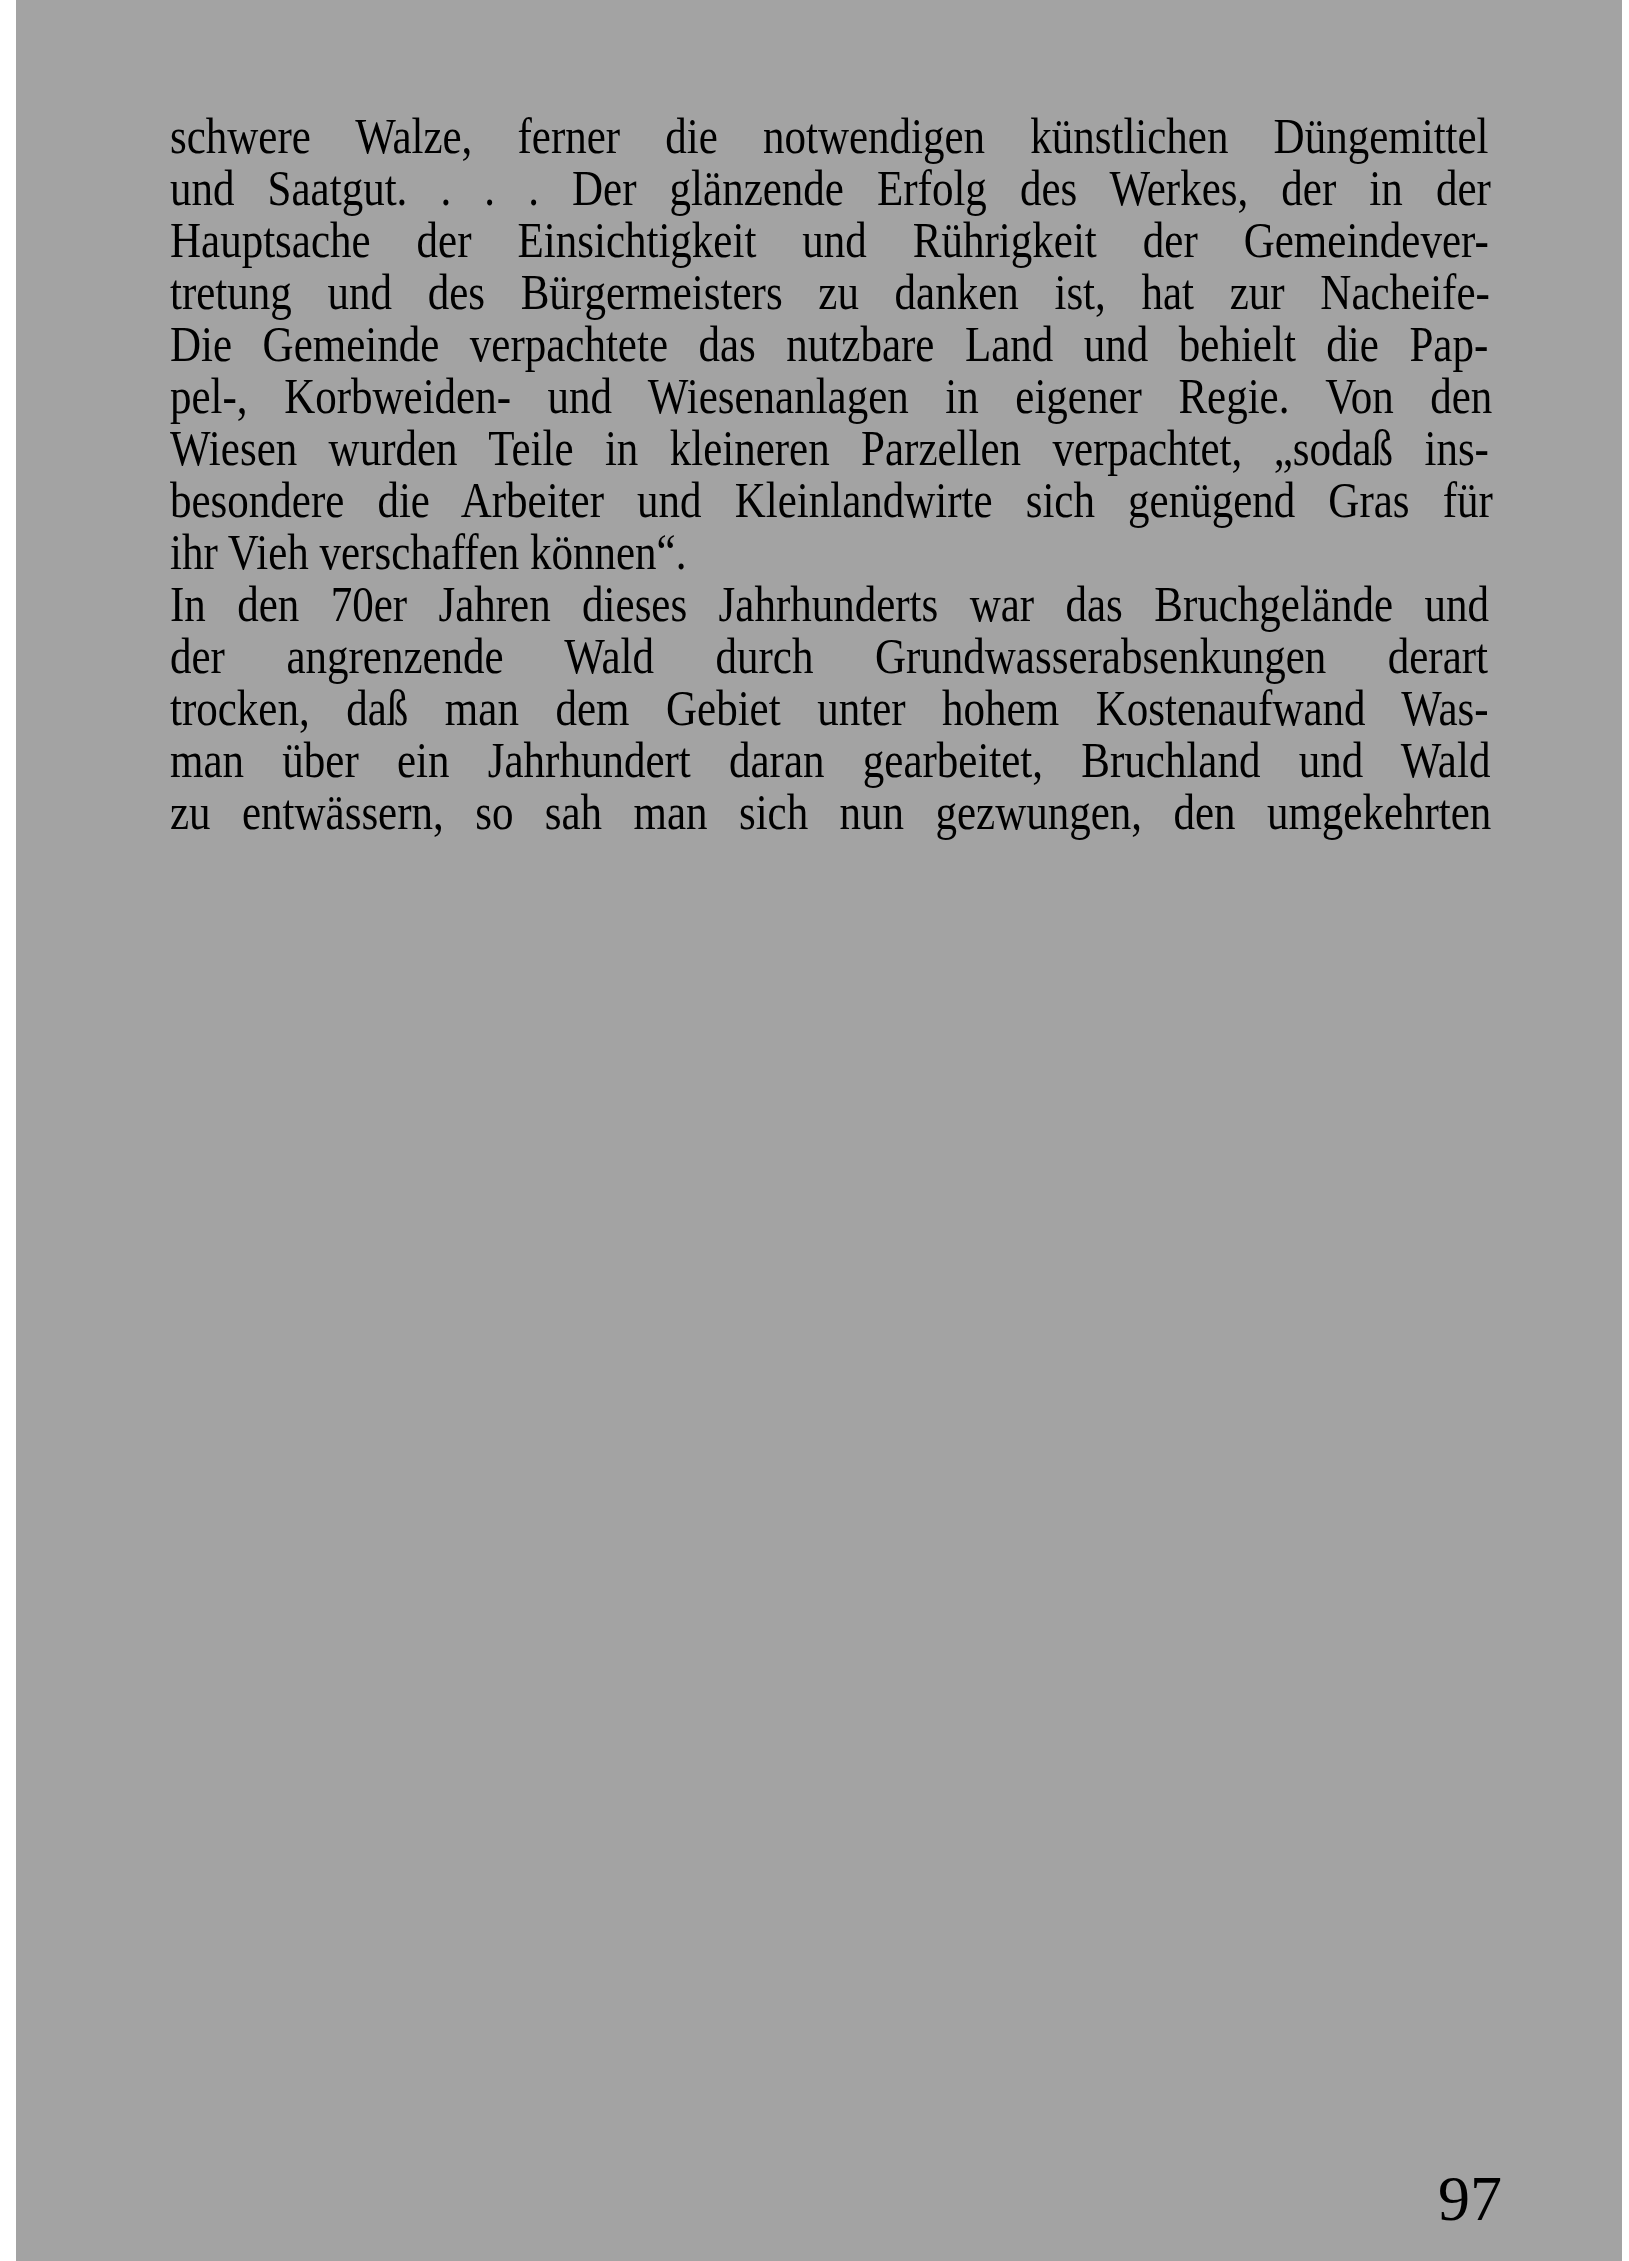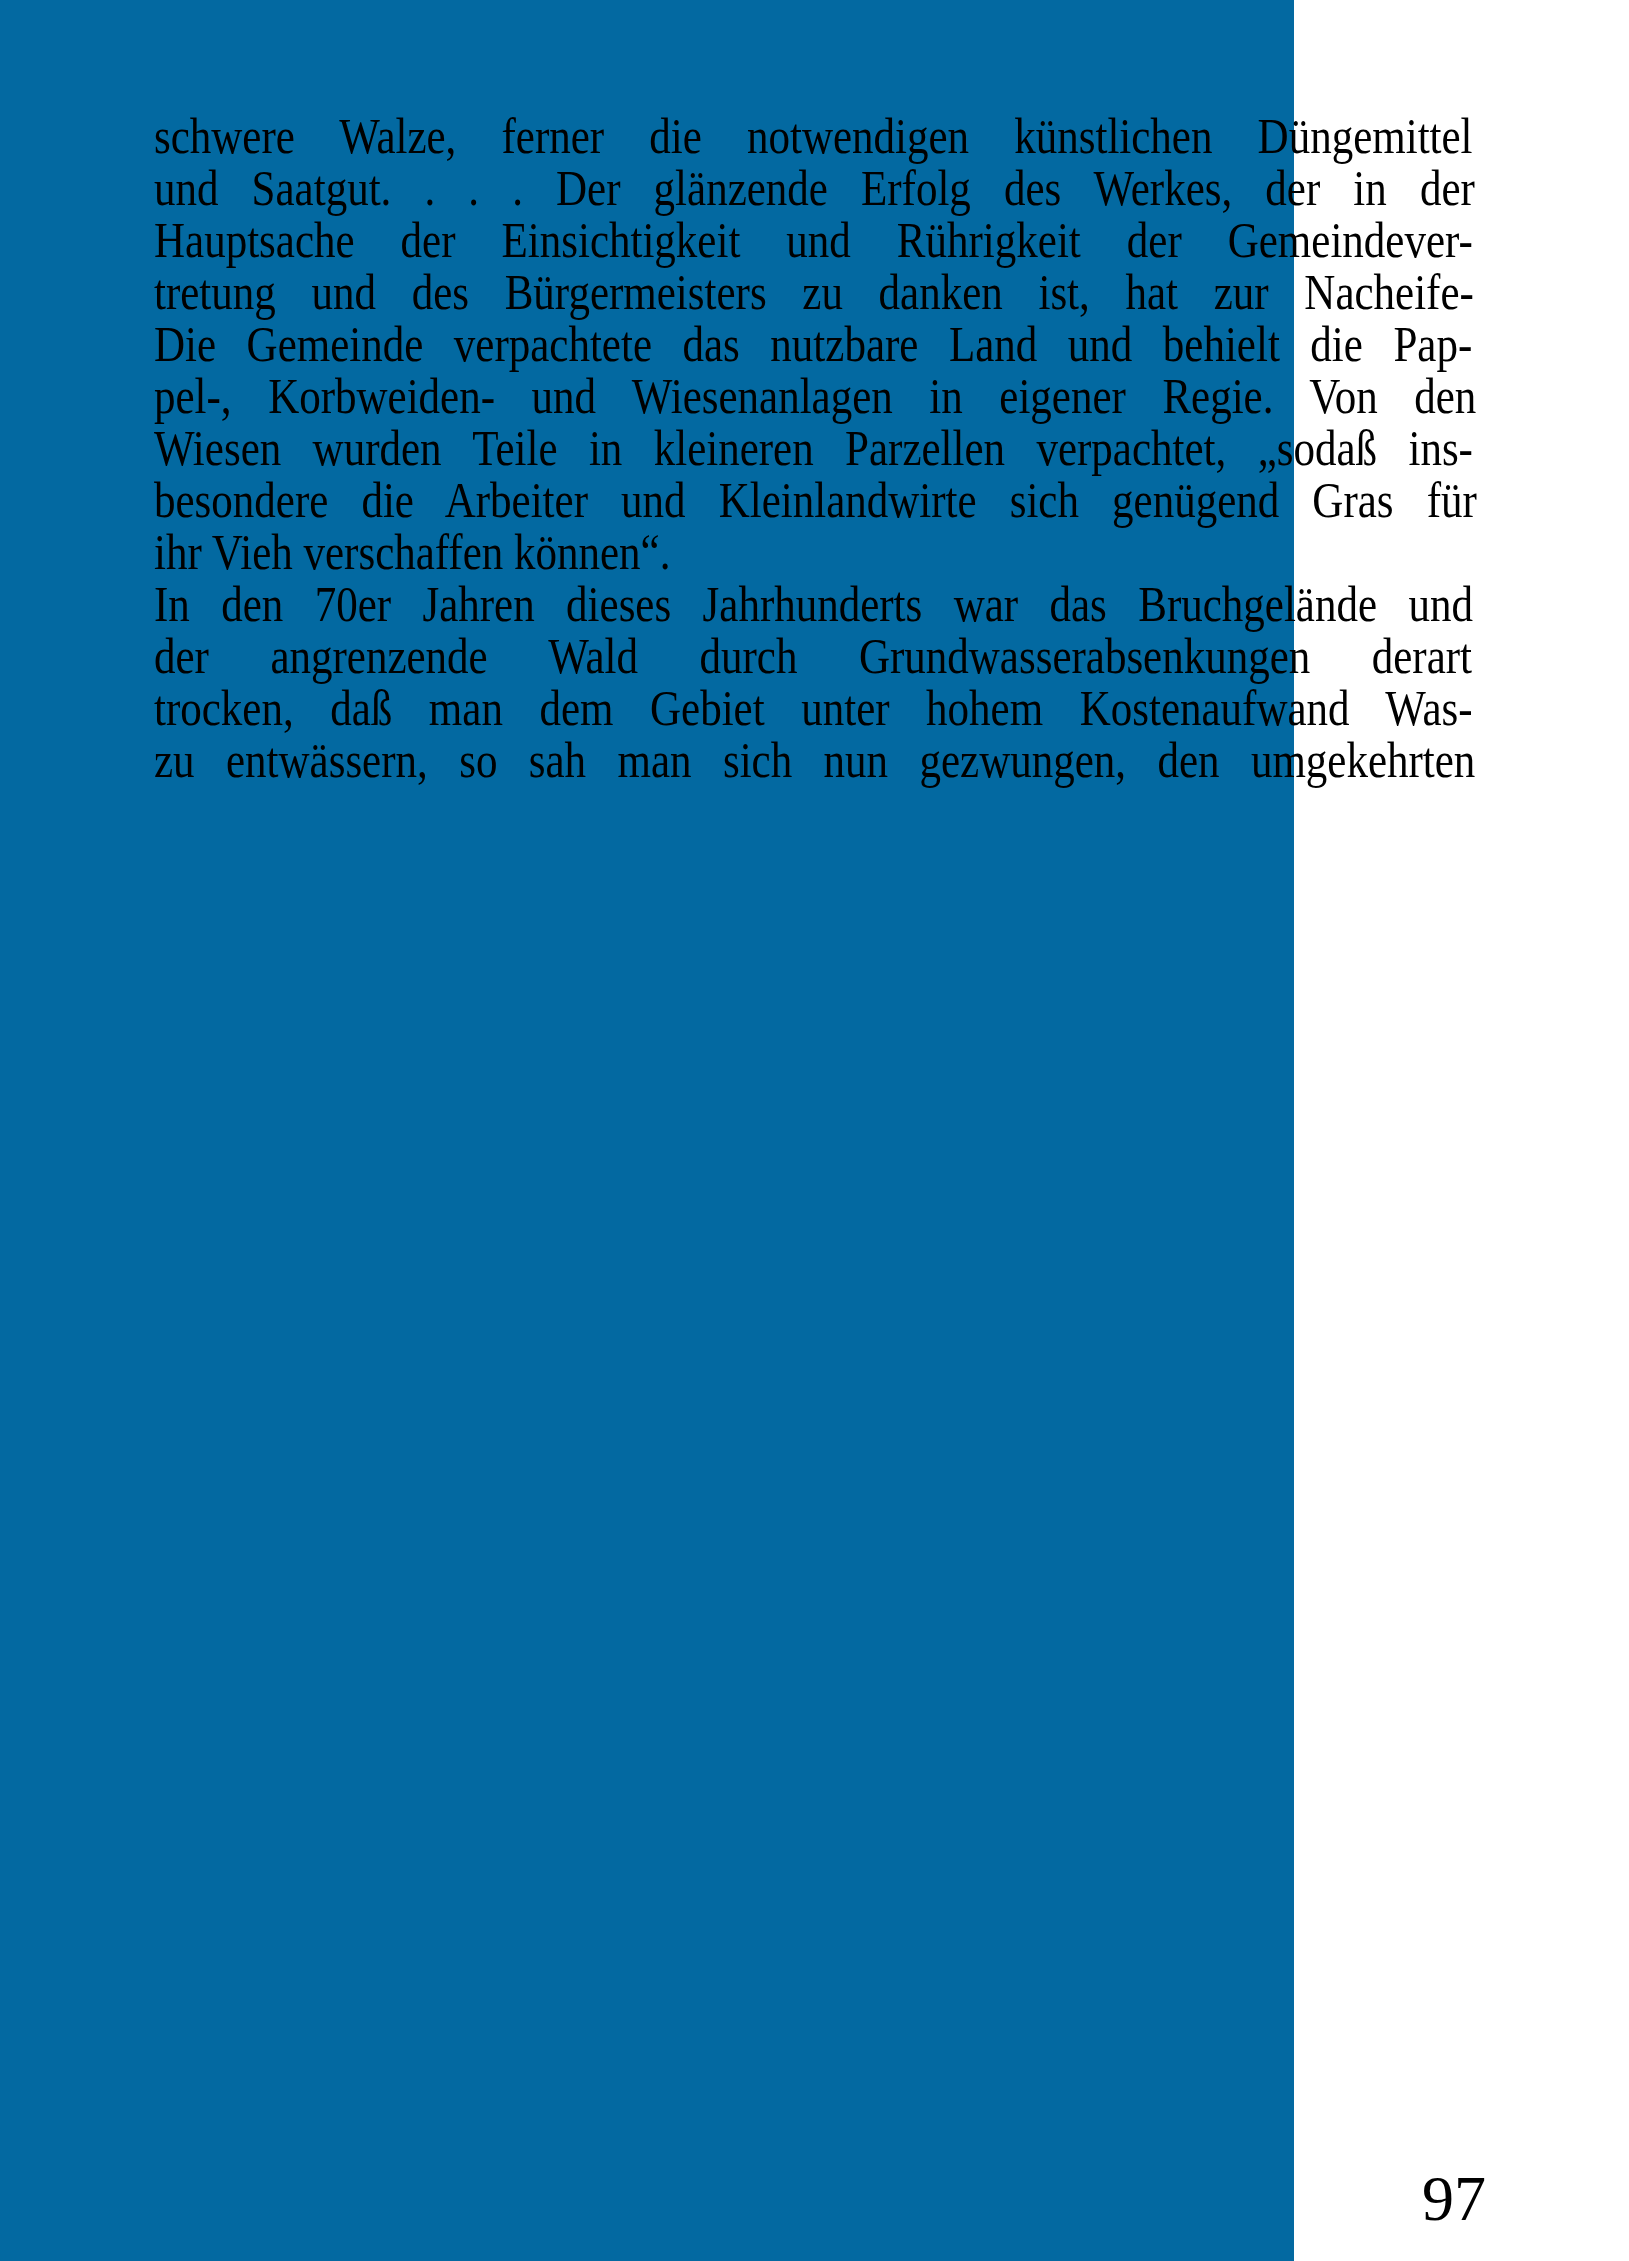--- a/index.html
+++ b/index.html
@@ -10,24 +10,24 @@
     body {
       width: 1630px;
       height: 2261px;
       position: relative;
       overflow: hidden;
       color: #000000;
       font-family: "Liberation Serif", "DejaVu Serif", serif;
     }
     .page {
       position: absolute;
-      left: 0; top: 0;
-      width: 1294px;
+      left: 16px; top: 0;
+      width: 1606px;
       height: 2261px;
-      background: #0369a1;
+      background: #a3a3a3;
     }
     .text-block {
       position: absolute;
       left: 154px;
       top: 110px;
       width: 1311px;
     }
     .line {
       display: block;
       height: 52px;
@@ -60,18 +60,19 @@
     <div class="line"><span class="inner" style="transform: scaleX(0.86); word-spacing: 41px;">Hauptsache der Einsichtigkeit und Rührigkeit der Gemeindever-</span></div>
     <div class="line"><span class="inner" style="transform: scaleX(0.86); word-spacing: 29px;">tretung und des Bürgermeisters zu danken ist, hat zur Nacheife-</span></div>
     <div class="line"><span class="inner" style="transform: scaleX(0.86); word-spacing: 23px;">Die Gemeinde verpachtete das nutzbare Land und behielt die Pap-</span></div>
     <div class="line"><span class="inner" style="transform: scaleX(0.86); word-spacing: 30px;">pel-, Korbweiden- und Wiesenanlagen in eigener Regie. Von den</span></div>
     <div class="line"><span class="inner" style="transform: scaleX(0.86); word-spacing: 24px;">Wiesen wurden Teile in kleineren Parzellen verpachtet, „sodaß ins-</span></div>
     <div class="line"><span class="inner" style="transform: scaleX(0.86); word-spacing: 26px;">besondere die Arbeiter und Kleinlandwirte sich genügend Gras für</span></div>
     <div class="line"><span class="inner" style="transform: scaleX(0.86);">ihr Vieh verschaffen können“.</span></div>
     <div class="line"><span class="inner" style="transform: scaleX(0.86); word-spacing: 24px;">In den 70er Jahren dieses Jahrhunderts war das Bruchgelände und</span></div>
     <div class="line"><span class="inner" style="transform: scaleX(0.86); word-spacing: 59px;">der angrenzende Wald durch Grundwasserabsenkungen derart</span></div>
     <div class="line"><span class="inner" style="transform: scaleX(0.86); word-spacing: 30px;">trocken, daß man dem Gebiet unter hohem Kostenaufwand Was-</span></div>
+    <div class="line"><span class="inner" style="transform: scaleX(0.86); word-spacing: 32px;">man über ein Jahrhundert daran gearbeitet, Bruchland und Wald</span></div>
     <div class="line"><span class="inner" style="transform: scaleX(0.86); word-spacing: 24px;">zu entwässern, so sah man sich nun gezwungen, den umgekehrten</span></div>
   </div>
 
   <div class="page-number">97</div>
 </div>
 
 
 </body></html>

